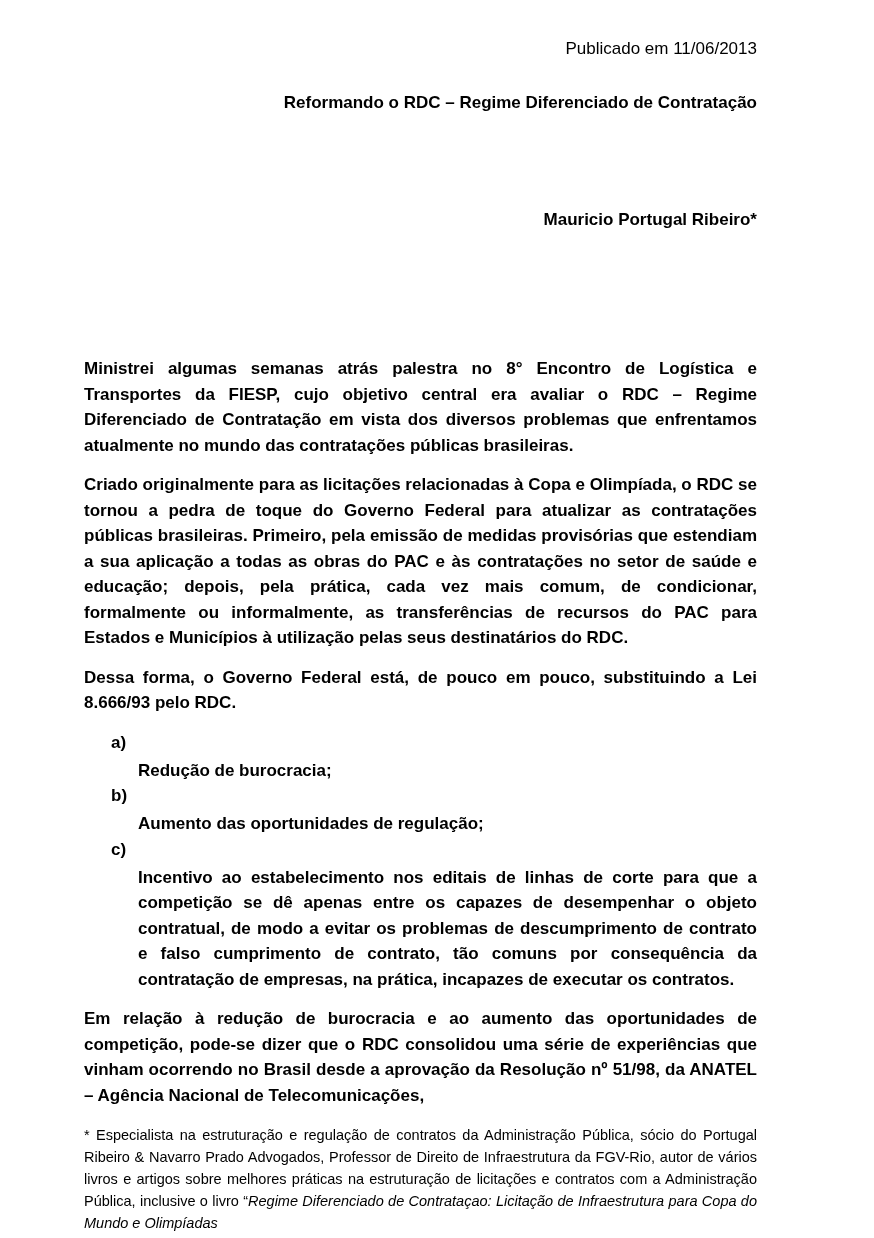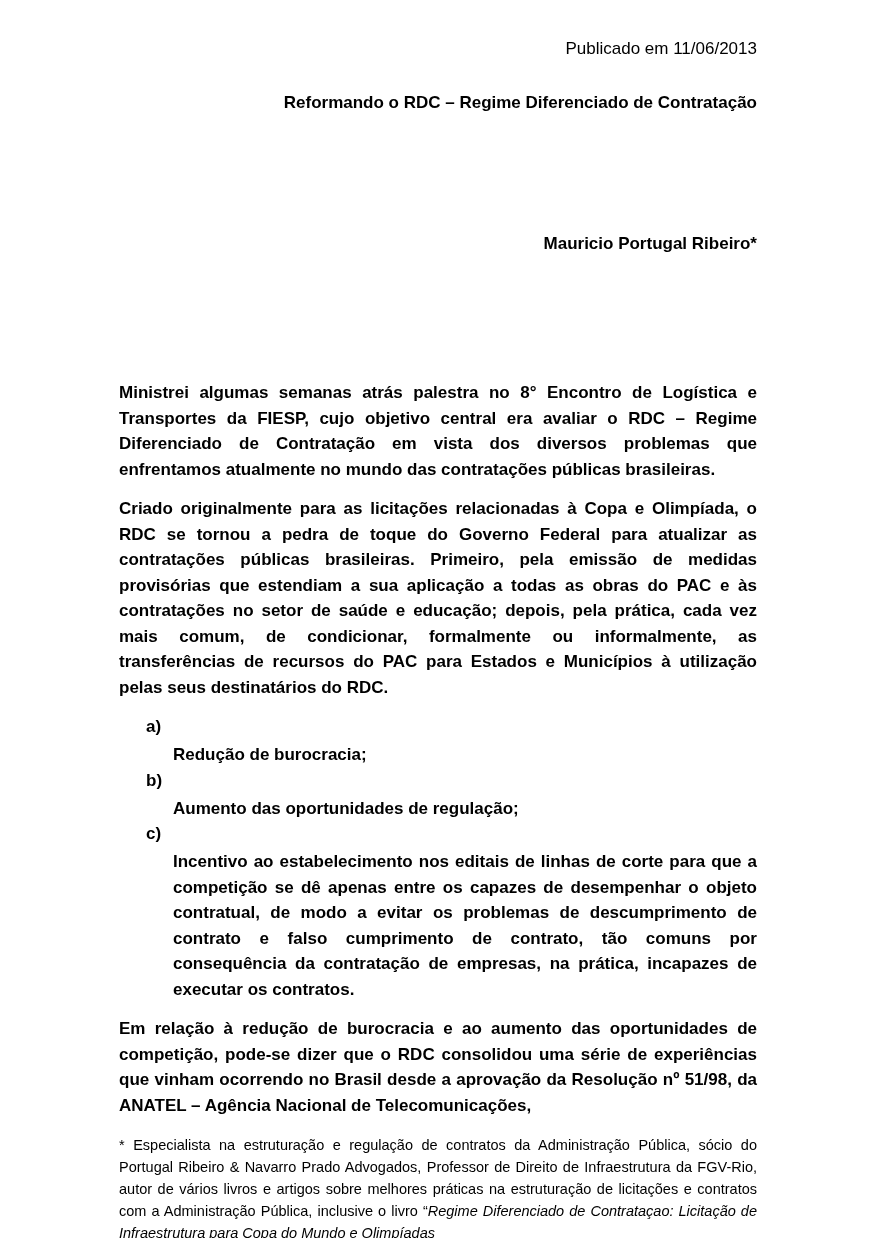--- a/index.html
+++ b/index.html
@@ -8,37 +8,37 @@
     height: 1238px;
     background: #ffffff;
     color: #000000;
     font-family: "Liberation Sans", sans-serif;
     overflow: hidden;
   }
   .page {
     box-sizing: border-box;
     width: 874px;
     height: 1108px;
-    padding: 38px 117px 0 119px;
+    padding: 38px 117px 0 84px;
     border-radius: 14px;
   }
   .published {
     text-align: right;
     font-size: 17px;
     line-height: 22px;
   }
   .doc-title {
     margin-top: 32px;
     text-align: right;
     font-size: 17px;
     font-weight: bold;
     line-height: 22px;
   }
   .author {
-    margin-top: 119px;
+    margin-top: 95px;
     text-align: right;
     font-size: 17px;
     font-weight: bold;
     line-height: 22px;
   }
   .bodytext { margin-top: 125px; font-weight: bold; }
   p.para {
     margin: 0 0 14px 0;
     font-size: 17px;
     line-height: 25.5px;
@@ -72,20 +72,21 @@
   <div class="doc-title">Reformando o RDC – Regime Diferenciado de Contratação</div>
 
   <div class="author">Mauricio Portugal Ribeiro*</div>
 
   <div class="bodytext">
 
     <p class="para">Ministrei algumas semanas atrás palestra no 8° Encontro de Logística e Transportes da FIESP, cujo objetivo central era avaliar o RDC – Regime Diferenciado de Contratação em vista dos diversos problemas que enfrentamos atualmente no mundo das contratações públicas brasileiras.</p>
 
     <p class="para">Criado originalmente para as licitações relacionadas à Copa e Olimpíada, o RDC se tornou a pedra de toque do Governo Federal para atualizar as contratações públicas brasileiras. Primeiro, pela emissão de medidas provisórias que estendiam a sua aplicação a todas as obras do PAC e às contratações no setor de saúde e educação; depois, pela prática, cada vez mais comum, de condicionar, formalmente ou informalmente, as transferências de recursos do PAC para Estados e Municípios à utilização pelas seus destinatários do RDC.</p>
 
+    <p class="para">Dessa forma, o Governo Federal está, de pouco em pouco, substituindo a Lei 8.666/93 pelo RDC.</p>
 
 
     <div class="list">
       <div class="list-item">
         <span class="marker">a)</span>
         <span class="item-text">Redução de burocracia;</span>
       </div>
       <div class="list-item">
         <span class="marker">b)</span>
         <span class="item-text">Aumento das oportunidades de regulação;</span>

